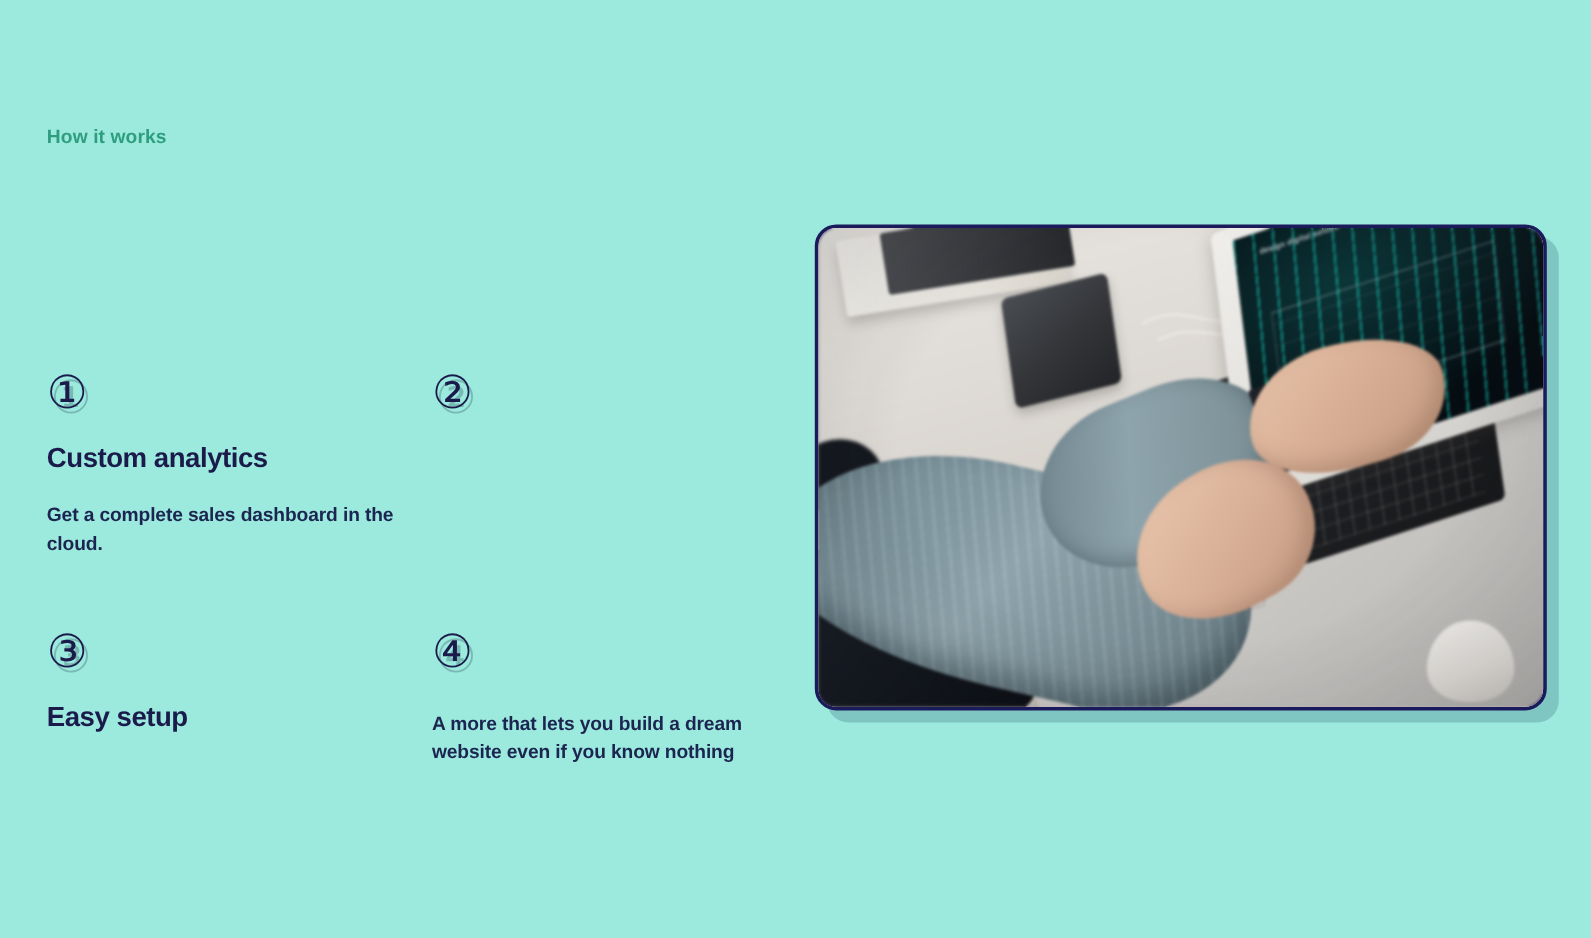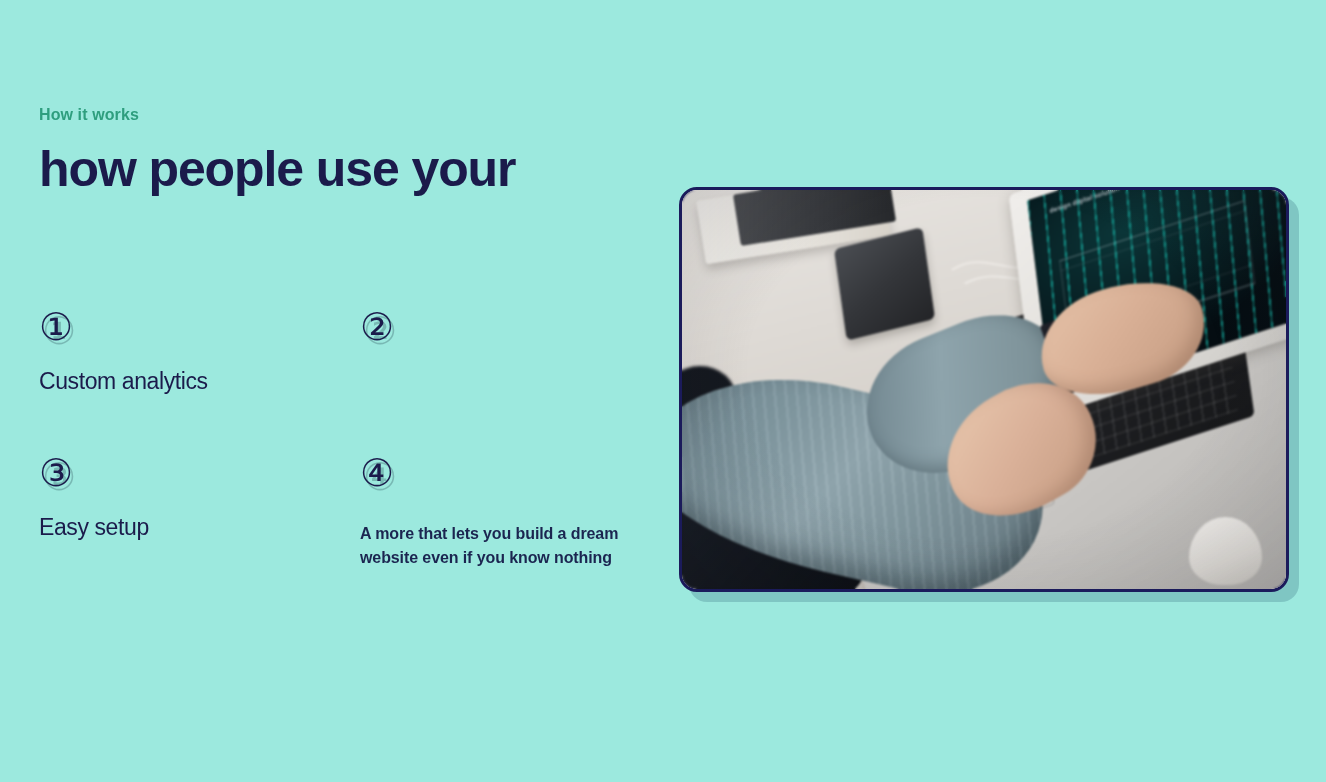--- a/index.html
+++ b/index.html
@@ -72,21 +72,21 @@
     font-family: "DejaVu Sans", sans-serif;
     font-weight: normal;
     display: block;
     height: 46px;
     text-shadow: 3px 4px 0 rgba(108,168,166,0.75);
   }
 
   .feature-title {
     margin-top: 14px;
     font-size: 23px;
-    font-weight: normal;
+    font-weight: bold;
     color: #1B1B4B;
     letter-spacing: -0.4px;
     line-height: 1.2;
   }
 
   .feature-desc {
     margin-top: 22px;
     font-size: 16px;
     font-weight: bold;
     color: #1B2550;
@@ -413,29 +413,29 @@
   }
 </style>
 </head>
 <body>
 
 <div class="page">
 
   <div class="content">
     <div class="eyebrow">How it works</div>
     <h1 class="headline">
-      <span class="line">how people use your</span>
     </h1>
   </div>
 
   <div class="features">
 
     <div class="feature">
       <span class="badge">①</span>
       <div class="feature-title">Custom analytics</div>
+      <div class="feature-desc">Get a complete sales dashboard in the cloud.</div>
     </div>
 
     <div class="feature">
       <span class="badge">②</span>
     </div>
 
     <div class="feature">
       <span class="badge">③</span>
       <div class="feature-title">Easy setup</div>
     </div>

